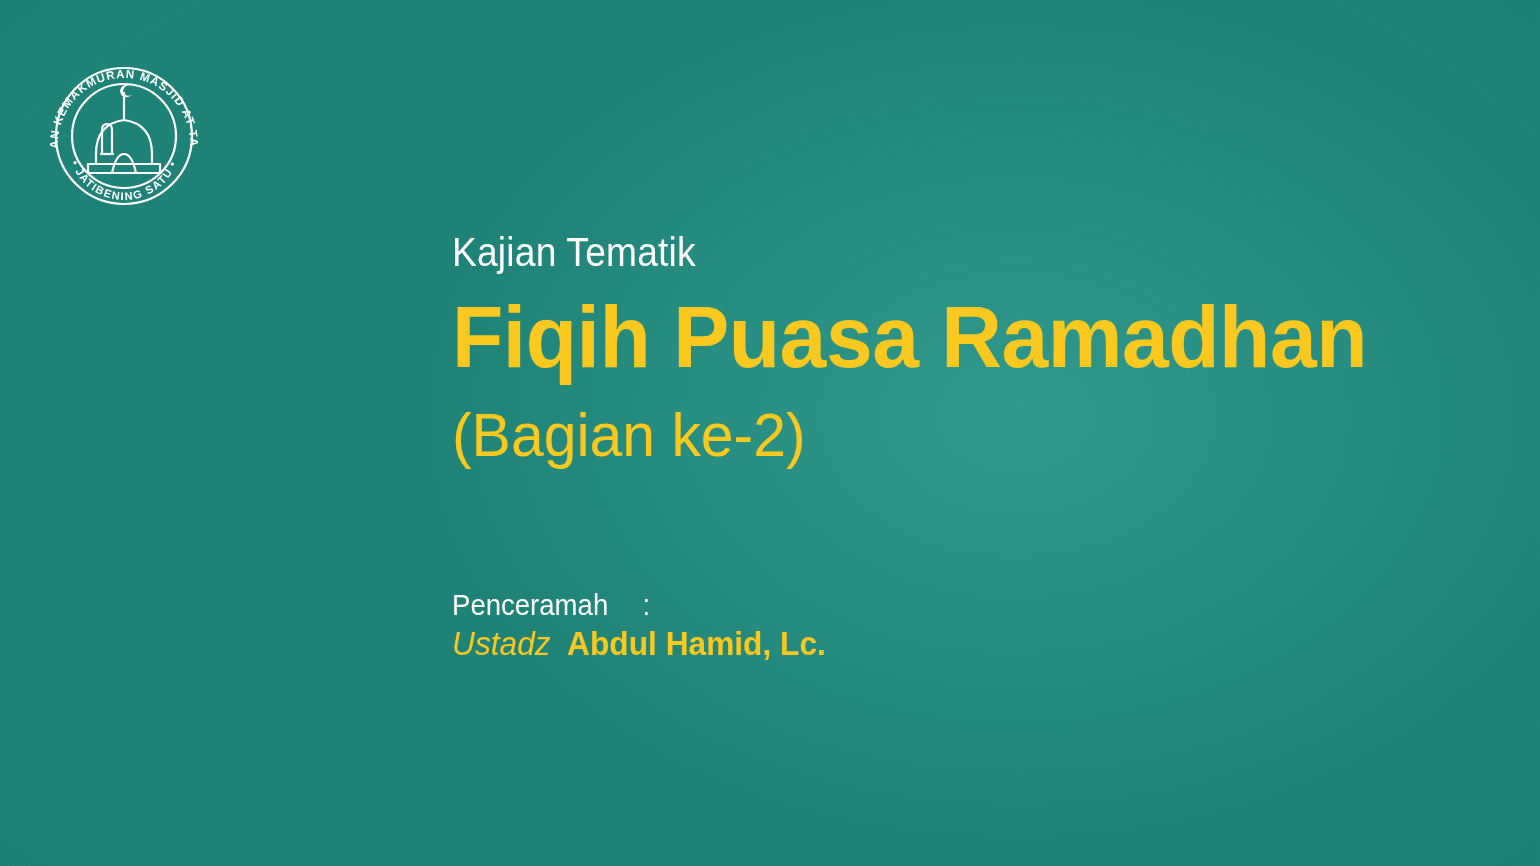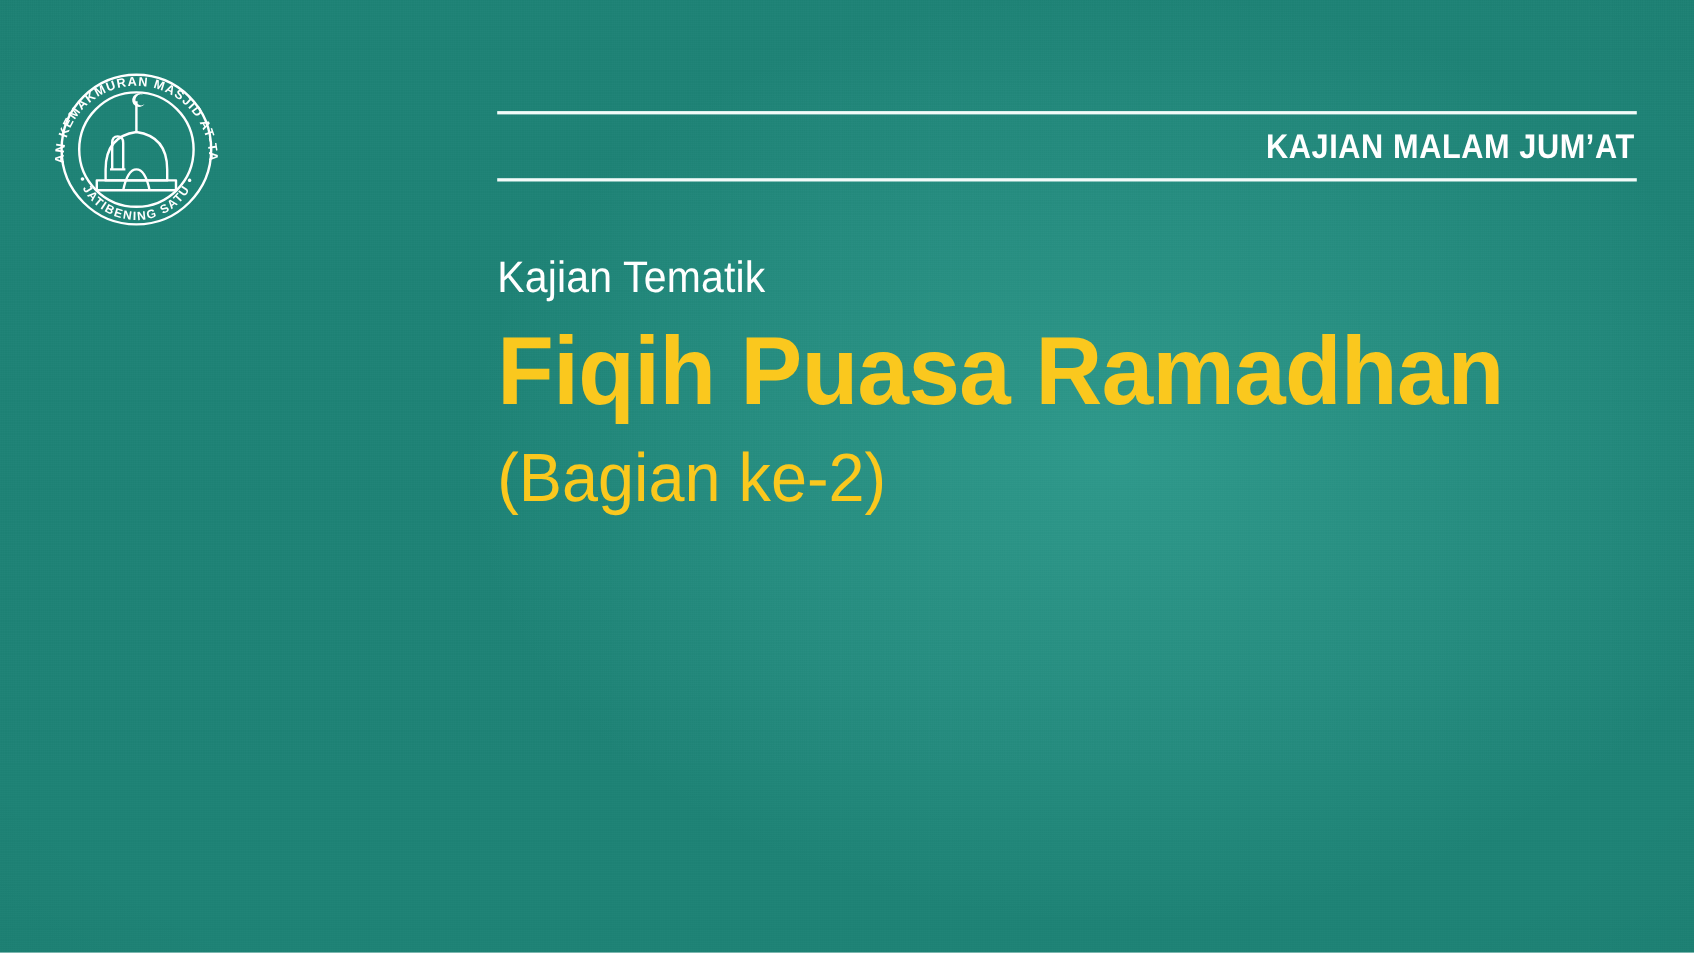--- a/index.html
+++ b/index.html
@@ -191,25 +191,30 @@
         <path d="M 86,58 L 86,30"></path>
 
         <path d="M 92,24 a 6.2,6.2 0 1 0 1.6,8.4 a 5,5 0 1 1 -1.6,-8.4" fill="#ffffff" stroke="none"></path>
 
         <path d="M 64,92 L 64,68 Q 64,62 69,62 Q 74,62 74,68 L 74,92"></path>
         <path d="M 62,92 L 76,92"></path>
       </g>
     </svg>
   </div>
 
-  <div class="header">
-    <div class="rule"></div>
-    <div class="header-label">KAJIAN MALAM JUM’AT</div>
-    <div class="rule"></div>
-  </div>
 
   <div class="eyebrow">Kajian Tematik</div>
   <div class="title">Fiqih Puasa Ramadhan</div>
   <div class="subtitle">(Bagian ke-2)</div>
 
+  <div class="speaker">
+    <div class="speaker-label">
+      <span>Penceramah</span>
+      <span class="colon">:</span>
+    </div>
+    <div class="speaker-name">
+      <span class="honorific">Ustadz</span>
+      <span class="name">Abdul Hamid, Lc.</span>
+    </div>
+  </div>
 
 
 </div>
 
 </body></html>

